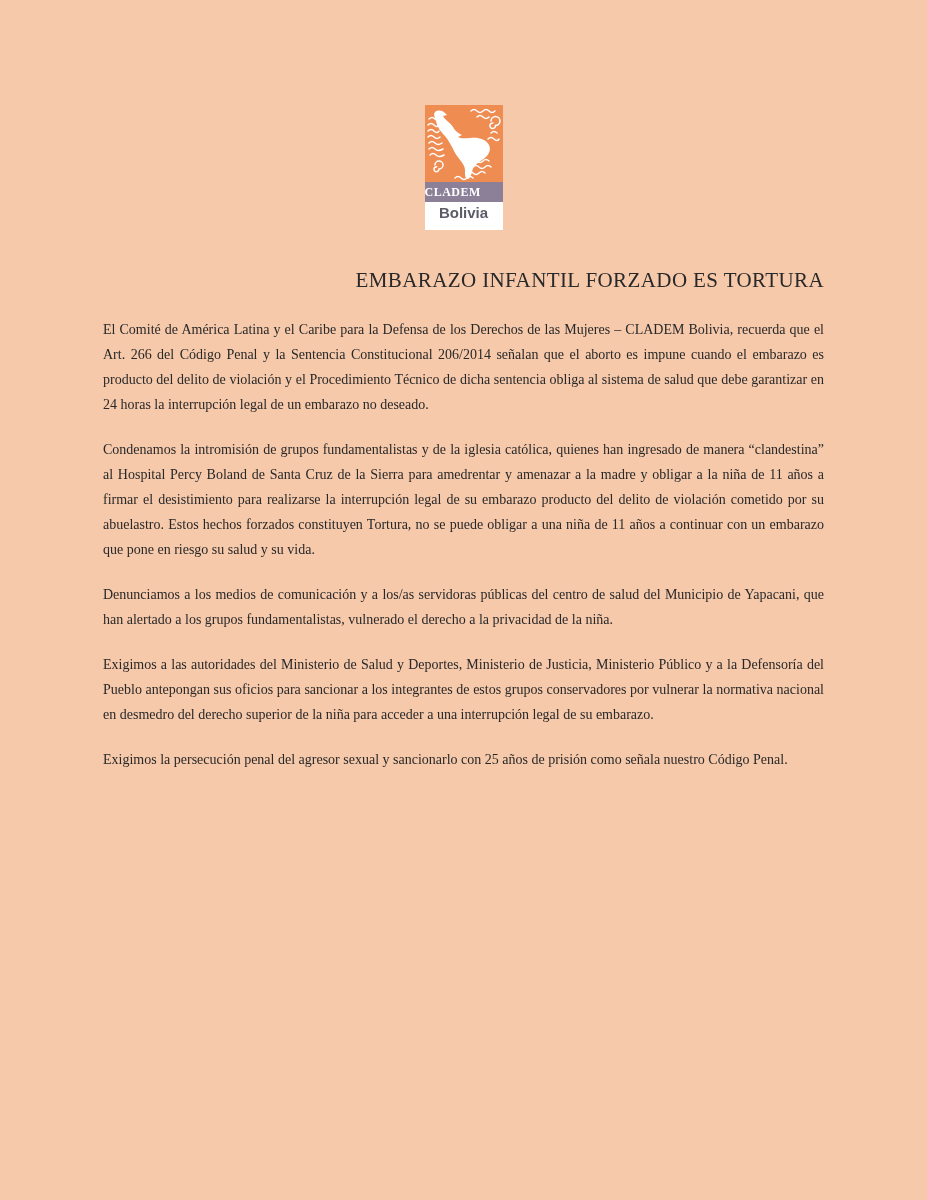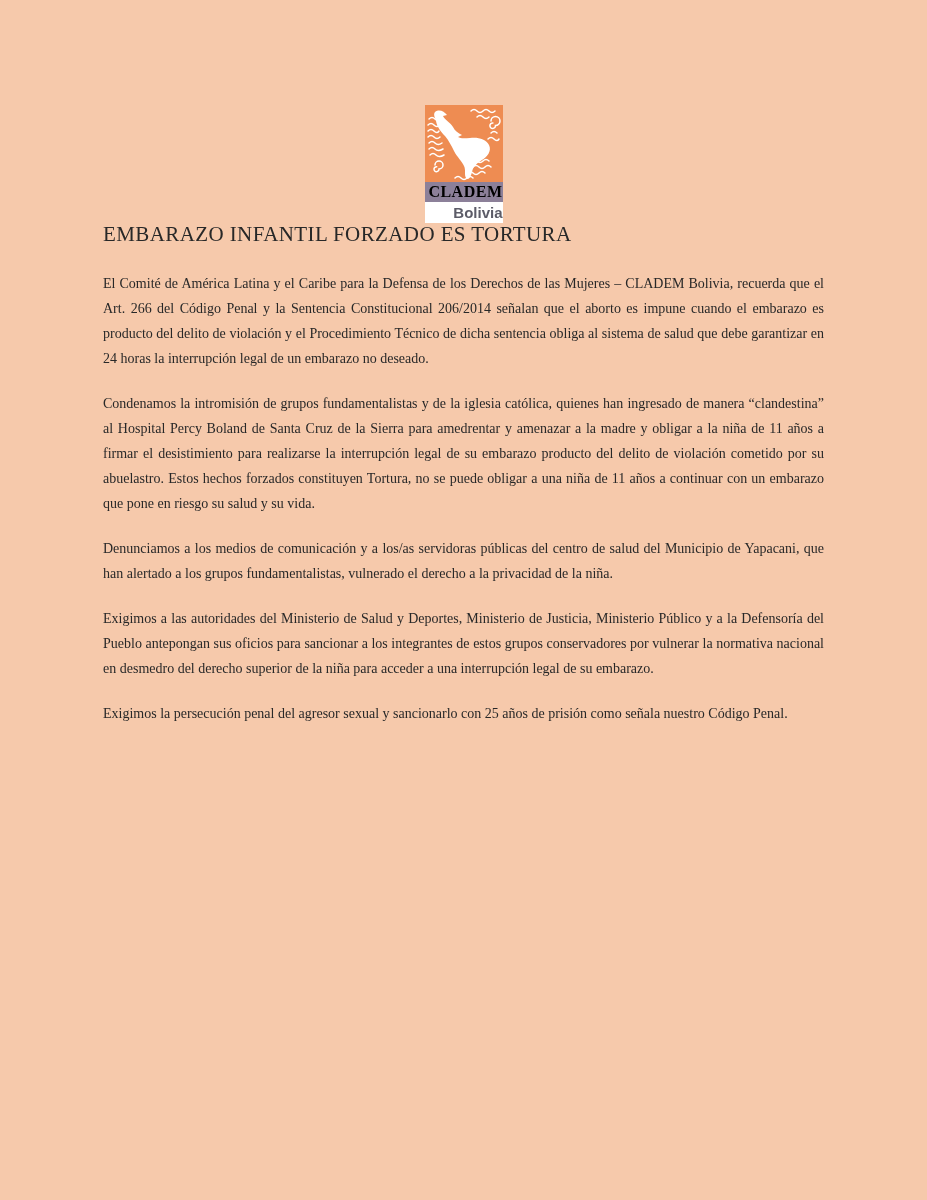--- a/index.html
+++ b/index.html
@@ -30,41 +30,42 @@
     margin: 0 auto;
   }
   .logo-emblem {
     display: block;
     width: 78px;
     height: 77px;
   }
   .logo-band-org {
     height: 20px;
     background: #8c8099;
-    color: #000000;
+    color: #ffffff;
     font-family: "Liberation Serif", serif;
     font-weight: bold;
-    font-size: 16px;
+    font-size: 12px;
     line-height: 20px;
-    text-align: right;
+    text-align: left;
     letter-spacing: 0.5px;
   }
   .logo-band-region {
-    height: 21px;
+    height: 28px;
     background: #ffffff;
     color: #5c5c68;
     font-family: "Liberation Sans", sans-serif;
     font-weight: bold;
     font-size: 15px;
     line-height: 21px;
-    text-align: right;
+    text-align: center;
   }
   
   .doc-title {
-    text-align: left;
+    margin-top: 39px;
+    text-align: right;
     font-size: 21px;
     font-weight: normal;
     letter-spacing: 0.4px;
     line-height: 23px;
     color: #282828;
   }
   .doc-body {
     margin-top: 25px;
   }
   .doc-body p {

